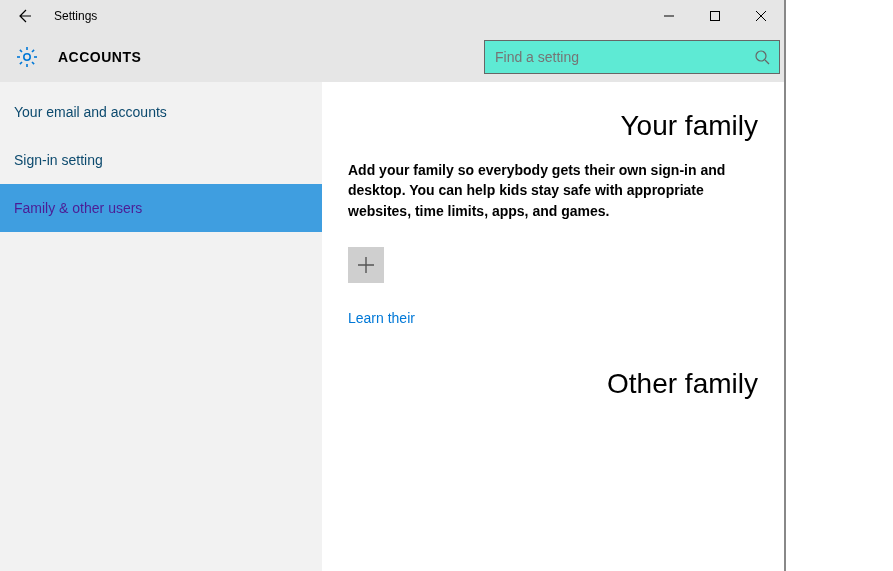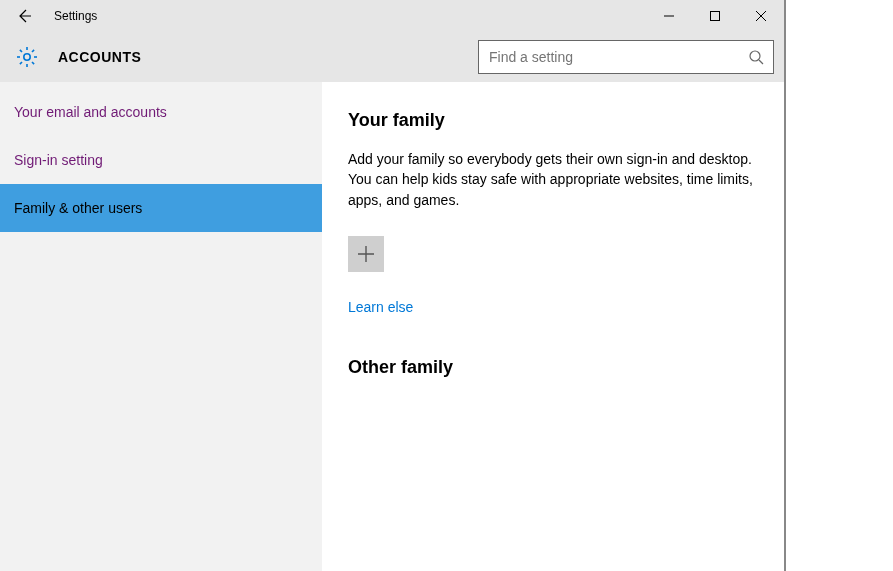--- a/index.html
+++ b/index.html
@@ -6,30 +6,30 @@
     body { width: 893px; height: 571px; overflow: hidden; background: #fff; color: #000; }
     .window { width: 786px; height: 571px; display: flex; flex-direction: column; border-right: 2px solid #888; }
     .titlebar { height: 32px; background: #e6e6e6; display: flex; align-items: center; position: relative; }
     .titlebar .back { width: 48px; height: 32px; display: flex; align-items: center; justify-content: center; }
     .titlebar .title { font-size: 12px; color: #000; margin-left: 6px; }
     .win-controls { position: absolute; right: 0; top: 0; display: flex; }
     .win-controls div { width: 46px; height: 32px; display: flex; align-items: center; justify-content: center; }
     .header { height: 50px; background: #e6e6e6; display: flex; align-items: center; padding: 0 14px 0 14px; position: relative; }
     .header .gear { width: 26px; height: 26px; display:flex; align-items:center; justify-content:center; }
     .header .crumb { font-size: 14px; font-weight: 600; letter-spacing: 0.5px; margin-left: 18px; color: #000; }
-    .search-wrap { position: absolute; right: 10px; top: 8px; width: 296px; height: 34px; border: 1px solid #666; display: flex; align-items: center; background: #ffffff; gap: 39px; }
+    .search-wrap { position: absolute; right: 4px; top: 8px; width: 296px; height: 34px; border: 1px solid #666; display: flex; align-items: center; background: #5eead4; gap: 39px; }
     .search-wrap input { flex: 1; border: none; outline: none; font-size: 14px; padding: 0 10px; color: #666; background: transparent; }
     .search-wrap .sicon { width: 34px; display: flex; align-items: center; justify-content: center; }
     .body { flex: 1; display: flex; background: #fff; }
     .sidebar { width: 322px; background: #f2f2f2; padding-top: 6px; }
-    .sidebar-item { height: 48px; display: flex; align-items: center; padding: 0 14px; font-size: 14px; color: #701a75; cursor: default; }
-    .sidebar-item.selected { background: #3f9ee0; color: #000000; }
+    .sidebar-item { height: 48px; display: flex; align-items: center; padding: 0 14px; font-size: 14px; color: #0c4a6e; cursor: default; }
+    .sidebar-item.selected { background: #3f9ee0; color: #4c1d95; }
     .content { flex: 1; padding: 28px 26px 20px 26px; overflow: auto; }
-    h1.sect { font-size: 18px; font-weight: 700; margin-bottom: 18px; }
-    p.desc { font-size: 14px; line-height: 1.45; color: #000; max-width: 490px; margin-bottom: 26px; }
+    h1.sect { font-size: 28px; font-weight: 400; margin-bottom: 18px; text-align: right; }
+    p.desc { font-size: 14px; line-height: 1.45; color: #000; max-width: 490px; margin-bottom: 26px; font-weight: bold; }
     .add-row { display: flex; align-items: center; margin-bottom: 26px; }
     .plus-btn { width: 36px; height: 36px; background: #cfcfcf; display: flex; align-items: center; justify-content: center; margin-right: 14px; }
     .add-label { font-size: 14px; }
     a.learn { color: #0078d7; font-size: 14px; text-decoration: none; display: inline-block; margin-bottom: 42px; }
     svg { display: block; }
   </style>
 </head>
 <body>
 
 <div class="window">
@@ -105,18 +105,18 @@
     <div class="content">
       <h1 class="sect">Your family</h1>
       <p class="desc">Add your family so everybody gets their own sign-in and desktop. You can help kids stay safe with appropriate websites, time limits, apps, and games.</p>
       <div class="add-row">
         <div class="plus-btn">
           <svg width="18" height="18" viewBox="0 0 18 18">
               <path d="M9 1 V17 M1 9 H17" stroke="#555" stroke-width="1.4"></path>
             </svg>
         </div>
       </div>
-      <a class="learn" href="#">Learn else</a>
+      <a class="learn" href="#">Learn their</a>
 
       <h1 class="sect">Other family</h1>
     </div>
   </div>
 </div>
 
 </body></html>

